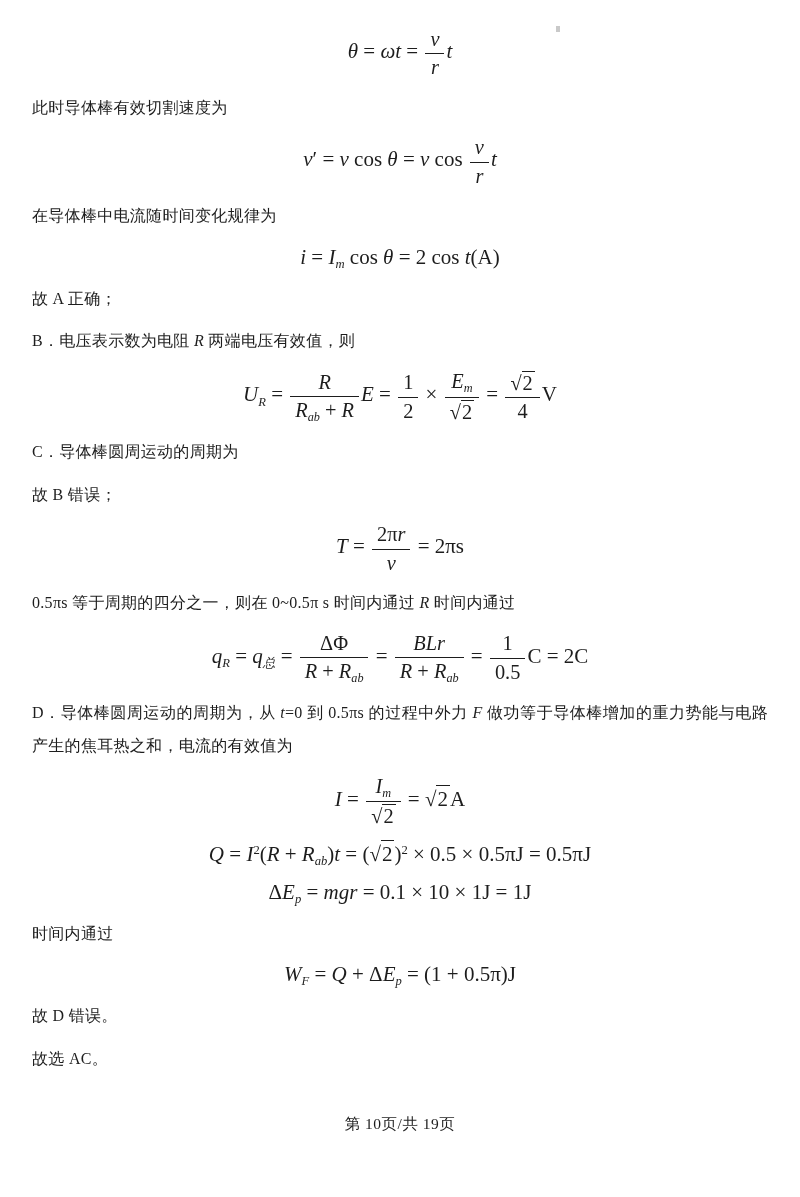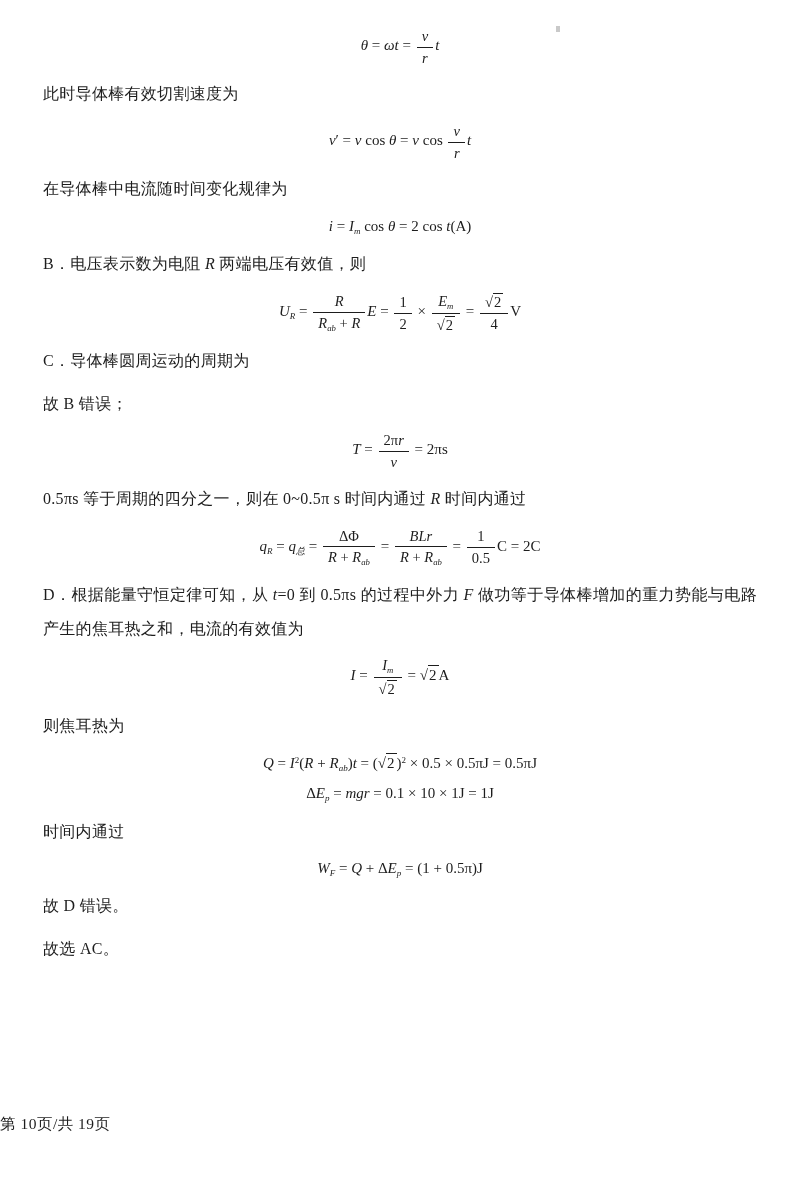--- a/index.html
+++ b/index.html
@@ -11,28 +11,28 @@
     color:#1d1d1d;
     padding:16px 28px 8px 28px;
   }
   .doc { width:100%; }
 
   
   .para {
     font-size:16px;
     line-height:2.1;
     text-align:justify;
-    margin:9px 15px;
+    margin:9px 4px;
     letter-spacing:0.3px;
   }
 
   
   .formula {
     text-align:center;
-    font-size:15px;
+    font-size:21px;
     line-height:1.25;
     margin:11px 0;
     white-space:nowrap;
   }
 
   .m-i { font-style:italic; }
   .m-r { font-style:normal; }
 
   sub.m-sb { font-size:0.60em; vertical-align:-0.35em; line-height:1; }
   sup.m-sp { font-size:0.60em; vertical-align:0.55em; line-height:1; }
@@ -49,20 +49,21 @@
   .frac .den { display:block; padding:2px 5px 0; }
 
   .sqrt { display:inline-block; white-space:nowrap; }
   .sqrt .rad { display:inline-block; }
   .sqrt .rda { display:inline-block; border-top:1.4px solid #1d1d1d; padding:0 2px 0 1px; }
 
   .footer {
     position:absolute;
     left:0; right:0;
     bottom:62px;
+    text-align:center;
     font-size:15.5px;
     letter-spacing:0.5px;
   }
 
   .artifact {
     position:absolute;
     left:556px; top:26px;
     width:4px; height:6px;
     background:#c9c9c9;
   }
@@ -71,30 +72,30 @@
 <body>
 
 <div class="artifact"></div>
 
 <main class="doc" id="doc-content">
     <div class="formula"><span class="m-i">θ</span><span class="m-r"> = </span><span class="m-i">ωt</span><span class="m-r"> = </span><span class="frac"><span class="num"><span class="m-i">v</span></span><span class="den"><span class="m-i">r</span></span></span><span class="m-i">t</span></div>
     <div class="para"><span class="m-r">此时导体棒有效切割速度为</span></div>
     <div class="formula"><span class="m-i">v</span><span class="m-r">′ = </span><span class="m-i">v</span><span class="m-r"> cos </span><span class="m-i">θ</span><span class="m-r"> = </span><span class="m-i">v</span><span class="m-r"> cos </span><span class="frac"><span class="num"><span class="m-i">v</span></span><span class="den"><span class="m-i">r</span></span></span><span class="m-i">t</span></div>
     <div class="para"><span class="m-r">在导体棒中电流随时间变化规律为</span></div>
     <div class="formula"><span class="m-i">i</span><span class="m-r"> = </span><span class="m-i">I</span><sub class="m-sb m-i">m</sub><span class="m-r"> cos </span><span class="m-i">θ</span><span class="m-r"> = 2 cos </span><span class="m-i">t</span><span class="m-r">(A)</span></div>
+    <div class="para"><span class="m-r">故 A 正确；</span></div>
     <div class="para"><span class="m-r">B．电压表示数为电阻 </span><span class="m-i">R</span><span class="m-r"> 两端电压有效值，则</span></div>
     <div class="formula"><span class="m-i">U</span><sub class="m-sb m-i">R</sub><span class="m-r"> = </span><span class="frac"><span class="num"><span class="m-i">R</span></span><span class="den"><span class="m-i">R</span><sub class="m-sb m-i">ab</sub><span class="m-r"> + </span><span class="m-i">R</span></span></span><span class="m-i">E</span><span class="m-r"> = </span><span class="frac"><span class="num"><span class="m-r">1</span></span><span class="den"><span class="m-r">2</span></span></span><span class="m-r"> × </span><span class="frac"><span class="num"><span class="m-i">E</span><sub class="m-sb m-i">m</sub></span><span class="den"><span class="sqrt"><span class="rad">√</span><span class="rda"><span class="m-r">2</span></span></span></span></span><span class="m-r"> = </span><span class="frac"><span class="num"><span class="sqrt"><span class="rad">√</span><span class="rda"><span class="m-r">2</span></span></span></span><span class="den"><span class="m-r">4</span></span></span><span class="m-r">V</span></div>
     <div class="para"><span class="m-r">C．导体棒圆周运动的周期为</span></div>
     <div class="para"><span class="m-r">故 B 错误；</span></div>
     <div class="formula"><span class="m-i">T</span><span class="m-r"> = </span><span class="frac"><span class="num"><span class="m-r">2π</span><span class="m-i">r</span></span><span class="den"><span class="m-i">v</span></span></span><span class="m-r"> = 2πs</span></div>
     <div class="para"><span class="m-r">0.5πs 等于周期的四分之一，则在 0~0.5π s 时间内通过 </span><span class="m-i">R</span><span class="m-r"> 时间内通过</span></div>
     <div class="formula"><span class="m-i">q</span><sub class="m-sb m-i">R</sub><span class="m-r"> = </span><span class="m-i">q</span><sub class="m-sb m-i">总</sub><span class="m-r"> = </span><span class="frac"><span class="num"><span class="m-r">ΔΦ</span></span><span class="den"><span class="m-i">R</span><span class="m-r"> + </span><span class="m-i">R</span><sub class="m-sb m-i">ab</sub></span></span><span class="m-r"> = </span><span class="frac"><span class="num"><span class="m-i">BLr</span></span><span class="den"><span class="m-i">R</span><span class="m-r"> + </span><span class="m-i">R</span><sub class="m-sb m-i">ab</sub></span></span><span class="m-r"> = </span><span class="frac"><span class="num"><span class="m-r">1</span></span><span class="den"><span class="m-r">0.5</span></span></span><span class="m-r">C = 2C</span></div>
-    <div class="para"><span class="m-r">D．根据能量守恒定律可知，从 </span><span class="m-i">t</span><span class="m-r">=0 到 0.5πs 的过程中外力 </span><span class="m-i">F</span><span class="m-r"> 做功等于导体棒增加的重力势能与电路产生的焦耳热之和，电流的有效值为</span></div>
+    <div class="para"><span class="m-r">D．导体棒圆周运动的周期为，从 </span><span class="m-i">t</span><span class="m-r">=0 到 0.5πs 的过程中外力 </span><span class="m-i">F</span><span class="m-r"> 做功等于导体棒增加的重力势能与电路产生的焦耳热之和，电流的有效值为</span></div>
     <div class="formula"><span class="m-i">I</span><span class="m-r"> = </span><span class="frac"><span class="num"><span class="m-i">I</span><sub class="m-sb m-i">m</sub></span><span class="den"><span class="sqrt"><span class="rad">√</span><span class="rda"><span class="m-r">2</span></span></span></span></span><span class="m-r"> = </span><span class="sqrt"><span class="rad">√</span><span class="rda"><span class="m-r">2</span></span></span><span class="m-r">A</span></div>
-    <div class="para"><span class="m-r">则焦耳热为</span></div>
     <div class="formula"><span class="m-i">Q</span><span class="m-r"> = </span><span class="m-i">I</span><sup class="m-sp m-r">2</sup><span class="m-r">(</span><span class="m-i">R</span><span class="m-r"> + </span><span class="m-i">R</span><sub class="m-sb m-i">ab</sub><span class="m-r">)</span><span class="m-i">t</span><span class="m-r"> = (</span><span class="sqrt"><span class="rad">√</span><span class="rda"><span class="m-r">2</span></span></span><span class="m-r">)</span><sup class="m-sp m-r">2</sup><span class="m-r"> × 0.5 × 0.5πJ = 0.5πJ</span></div>
     <div class="formula"><span class="m-r">Δ</span><span class="m-i">E</span><sub class="m-sb m-i">p</sub><span class="m-r"> = </span><span class="m-i">mgr</span><span class="m-r"> = 0.1 × 10 × 1J = 1J</span></div>
     <div class="para"><span class="m-r">时间内通过</span></div>
     <div class="formula"><span class="m-i">W</span><sub class="m-sb m-i">F</sub><span class="m-r"> = </span><span class="m-i">Q</span><span class="m-r"> + Δ</span><span class="m-i">E</span><sub class="m-sb m-i">p</sub><span class="m-r"> = (1 + 0.5π)J</span></div>
     <div class="para"><span class="m-r">故 D 错误。</span></div>
     <div class="para"><span class="m-r">故选 AC。</span></div>
   </main>
 
 <footer class="footer">
   <span>第 10页/共 19页</span>

